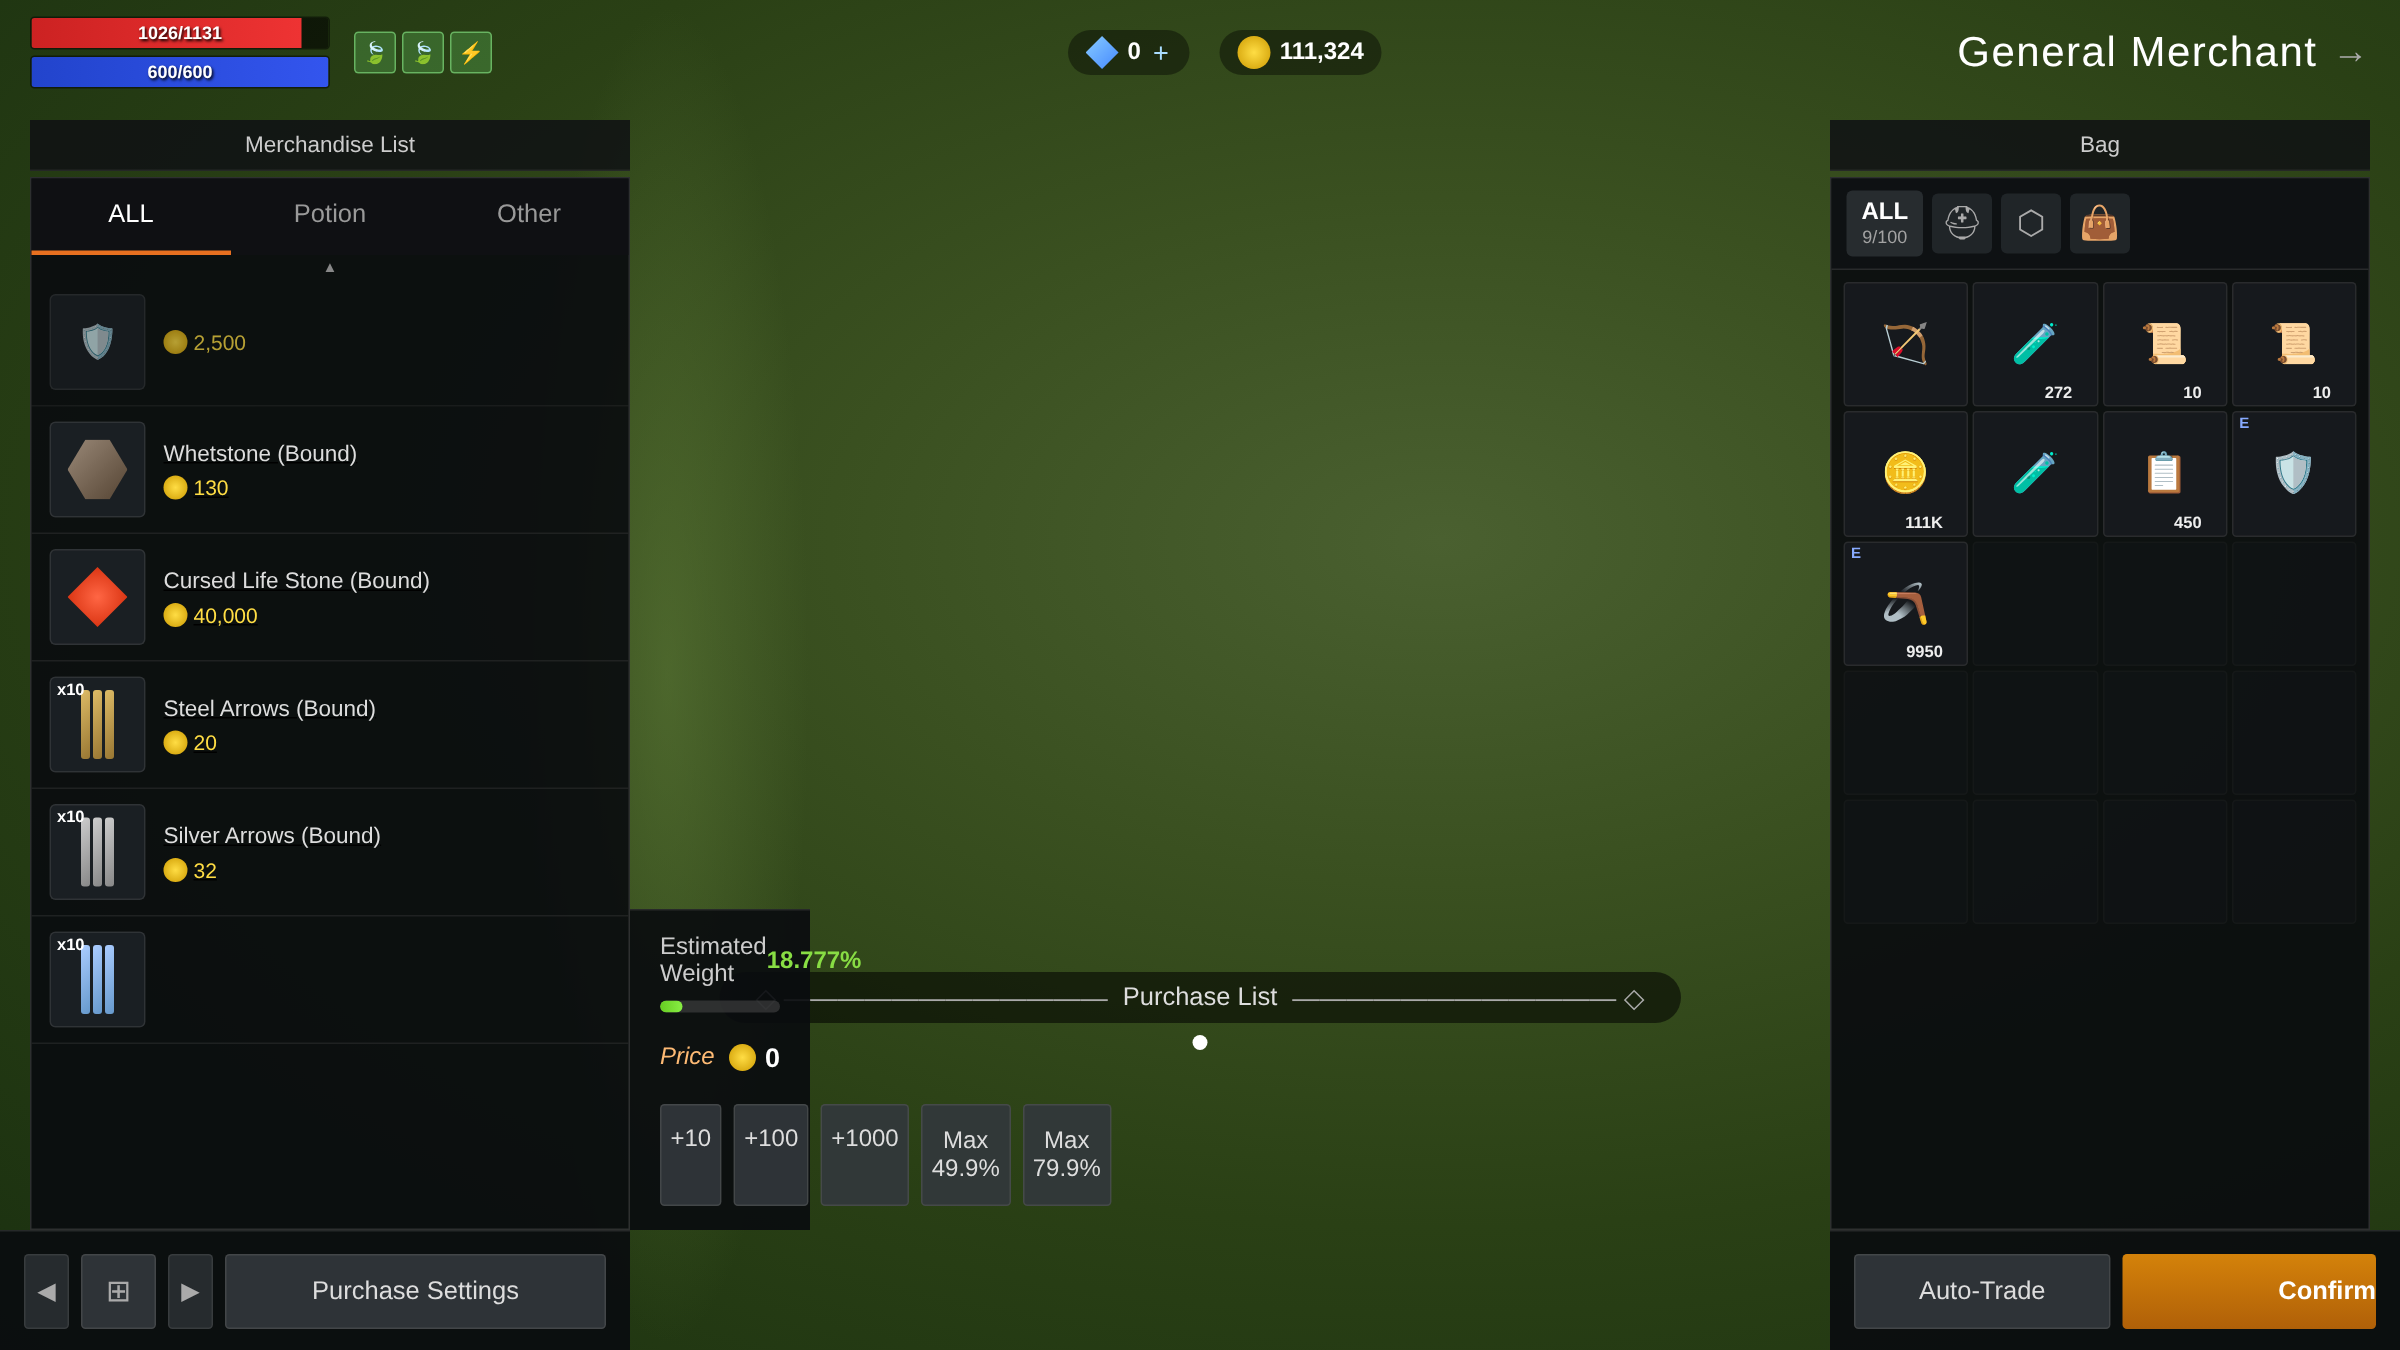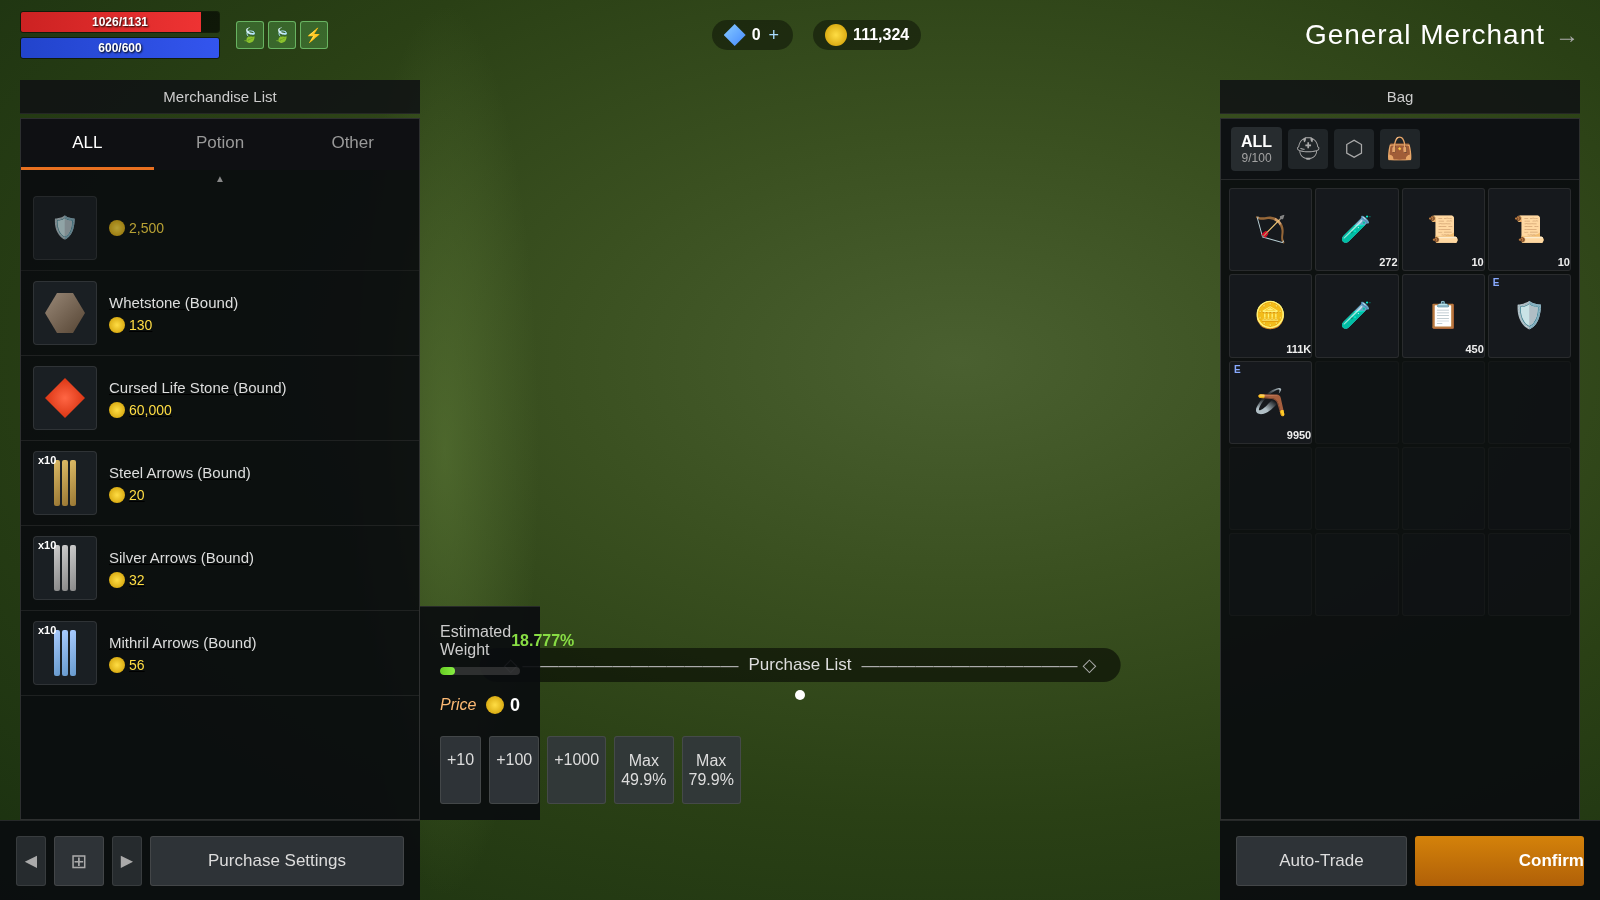--- a/index.html
+++ b/index.html
@@ -355,21 +355,21 @@
       top: 2px;
       left: 4px;
       font-size: 10px;
       color: #88aaff;
       font-weight: bold;
       text-transform: uppercase;
     }
     .bag-cell-count {
       position: absolute;
       bottom: 2px;
-      right: 0;
+      right: 16px;
       font-size: 11px;
       color: #eeeeee;
       font-weight: bold;
     }
 
     
     .bottom-bar {
       position: absolute;
       bottom: 0;
       left: 0;
@@ -560,21 +560,21 @@
       </div>
     </div>
     <div class="list-item">
       <div class="item-icon-wrap">
         <div style="background:radial-gradient(circle,#ff6644,#cc2200);width:40px;height:40px;clip-path:polygon(50% 0%,100% 50%,50% 100%,0% 50%);"></div>
       </div>
       <div class="item-info">
         <div class="item-name">Cursed Life Stone (Bound)</div>
         <div class="item-price">
           <div class="price-gold"></div>
-          <span>60,000</span>
+          <span>40,000</span>
         </div>
       </div>
     </div>
     <div class="list-item">
       <div class="item-icon-wrap">
         <span class="item-stack">x10</span>
         <div style="display:flex;gap:2px;">
           <div style="background:linear-gradient(135deg,#ddbb66,#997733);width:6px;height:46px;border-radius:2px;"></div>
           <div style="background:linear-gradient(135deg,#ddbb66,#997733);width:6px;height:46px;border-radius:2px;"></div>
           <div style="background:linear-gradient(135deg,#ddbb66,#997733);width:6px;height:46px;border-radius:2px;"></div>
@@ -607,27 +607,20 @@
     </div>
     <div class="list-item">
       <div class="item-icon-wrap">
         <span class="item-stack">x10</span>
         <div style="display:flex;gap:2px;">
           <div style="background:linear-gradient(135deg,#aaccff,#6699cc);width:6px;height:46px;border-radius:2px;"></div>
           <div style="background:linear-gradient(135deg,#aaccff,#6699cc);width:6px;height:46px;border-radius:2px;"></div>
           <div style="background:linear-gradient(135deg,#aaccff,#6699cc);width:6px;height:46px;border-radius:2px;"></div>
         </div>
       </div>
-      <div class="item-info">
-        <div class="item-name">Mithril Arrows (Bound)</div>
-        <div class="item-price">
-          <div class="price-gold"></div>
-          <span>56</span>
-        </div>
-      </div>
     </div>
   </div>
 </div>
 
 <div style="position:absolute;bottom:218px;left:50%;transform:translateX(-50%);color:#dddddd;font-size:17px;background:rgba(0,0,0,0.55);padding:6px 24px;border-radius:20px;white-space:nowrap;display:flex;align-items:center;gap:10px;z-index:6;">
   <span style="color:#aaa;font-size:18px;">◇ ————————————</span>
   <span>Purchase List</span>
   <span style="color:#aaa;font-size:18px;">———————————— ◇</span>
 </div>
 

